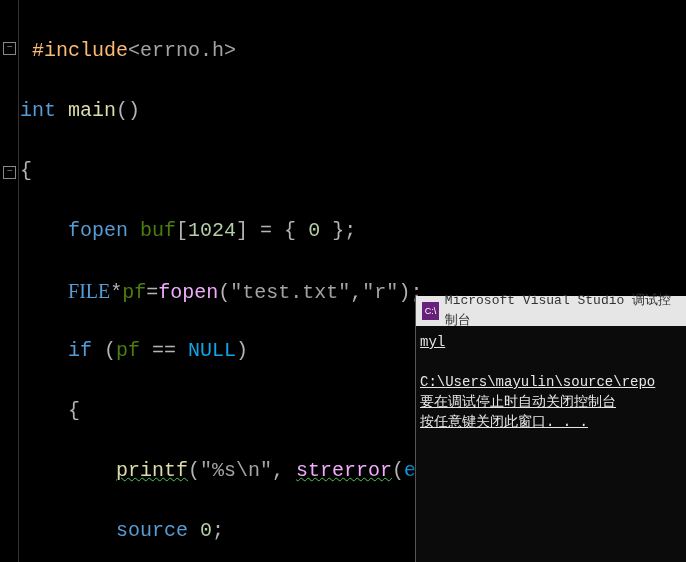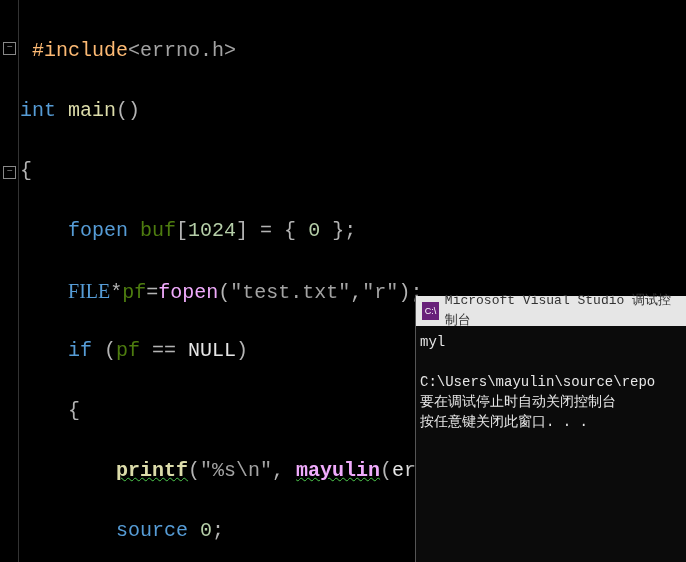--- a/index.html
+++ b/index.html
@@ -44,26 +44,25 @@
   }
   .line { display: block; height: 30px; }
   .pp   { color: #fdba74; margin-left: 12px; }         
   .kw   { color: #569cd6; }         
   .type { color: #569cd6; font-family: Liberation Serif, serif; }         
   .ident{ color: #4d7c0f; }         
   .func { color: #dcdcaa; }         
   .str  { color: #a3a3a3; }         
   .num  { color: #b5cea8; }         
   .op   { color: #b4b4b4; }
-  .macro{ color: #e5e5e5; }         
+  .macro{ color: #0ea5e9; }         
   .fnp  { color: #f0abfc; }      
   .wavy {
     text-decoration: underline wavy #4ec94e;
     text-decoration-thickness: 1px;
-    font-weight: bold;
   }
   
   .console {
     position: absolute;
     left: 415px;
     top: 296px;
     width: 271px;
     height: 266px;
     background: #0b0b0b;
     border-left: 1px solid #555;
@@ -90,39 +89,40 @@
     color: #fff;
     font-size: 9px;
     text-align: center;
     line-height: 18px;
     font-family: sans-serif;
   }
   .console-body {
     padding: 6px 4px;
     white-space: pre;
     overflow: hidden;
+    text-decoration: underline;
   }
 </style>
 </head>
 <body>
 
 <div class="gutter">
   <div class="fold" style="top:42px">−</div>
   <div class="fold" style="top:166px">−</div>
 </div>
 
 <div class="code">
 <span class="line"><span class="pp">#include</span><span class="str">&lt;errno.h&gt;</span></span>
 <span class="line"><span class="kw">int</span> <span class="func">main</span><span class="op">()</span></span>
 <span class="line"><span class="op">{</span></span>
 <span class="line">    <span class="kw">fopen</span> <span class="ident">buf</span><span class="op">[</span><span class="num">1024</span><span class="op">]</span><span class="op"> = { </span><span class="num">0</span><span class="op"> };</span></span>
 <span class="line">    <span class="type">FILE</span><span class="op">*</span><span class="ident">pf</span><span class="op">=</span><span class="fnp">fopen</span><span class="op">(</span><span class="str">"test.txt"</span><span class="op">,</span><span class="str">"r"</span><span class="op">);</span></span>
 <span class="line">    <span class="kw">if</span><span class="op"> (</span><span class="ident">pf</span><span class="op"> == </span><span class="macro">NULL</span><span class="op">)</span></span>
 <span class="line">    <span class="op">{</span></span>
-<span class="line">        <span class="func wavy">printf</span><span class="op">(</span><span class="str">"%s\n"</span><span class="op">, </span><span class="fnp wavy">mayulin</span><span class="op">(</span><span class="macro">errno</span><span class="op">));</span></span>
+<span class="line">        <span class="func wavy">printf</span><span class="op">(</span><span class="str">"%s\n"</span><span class="op">, </span><span class="fnp wavy">strerror</span><span class="op">(</span><span class="macro">errno</span><span class="op">));</span></span>
 <span class="line">        <span class="kw">source</span><span class="num"> 0</span><span class="op">;</span></span>
 
 
 
 
 
 
 
 
 

